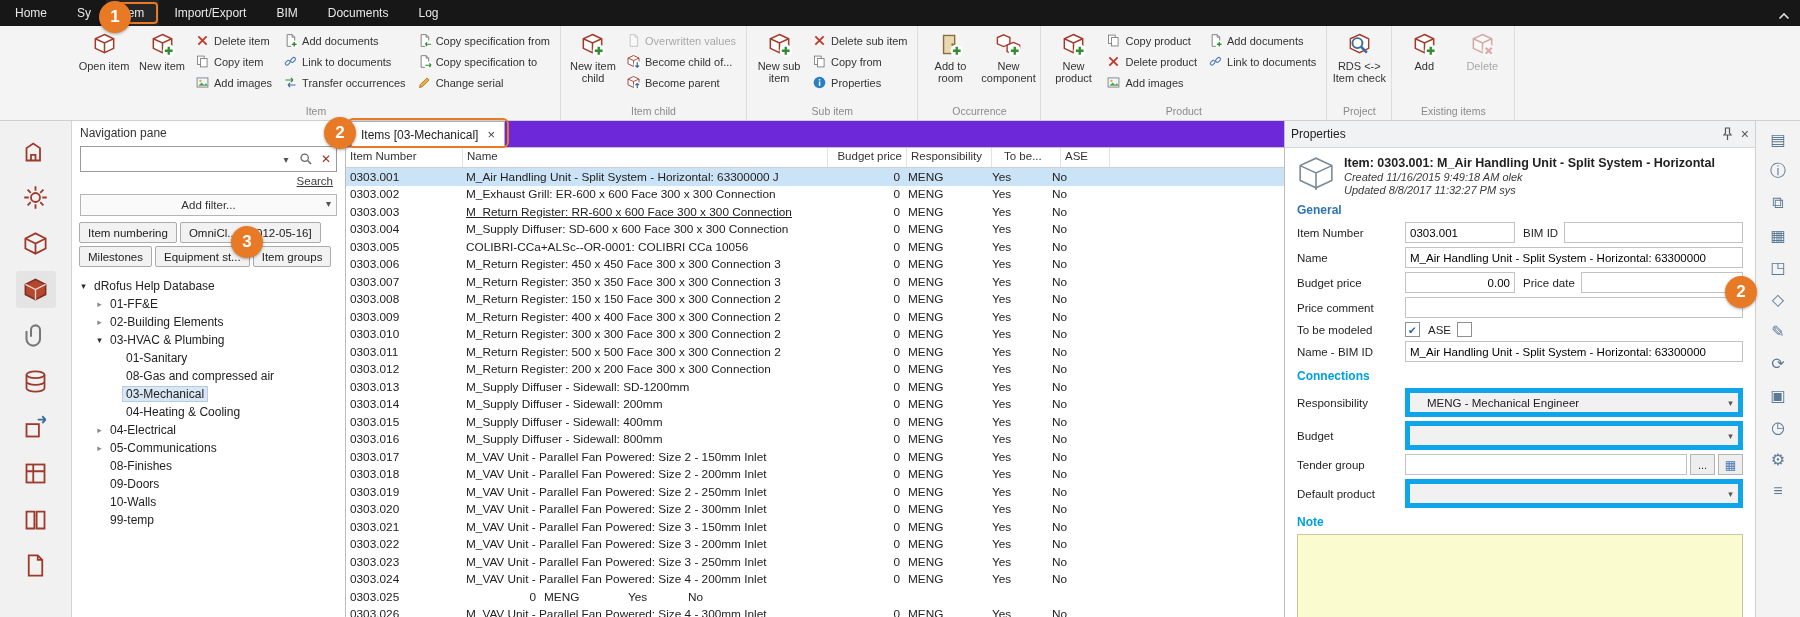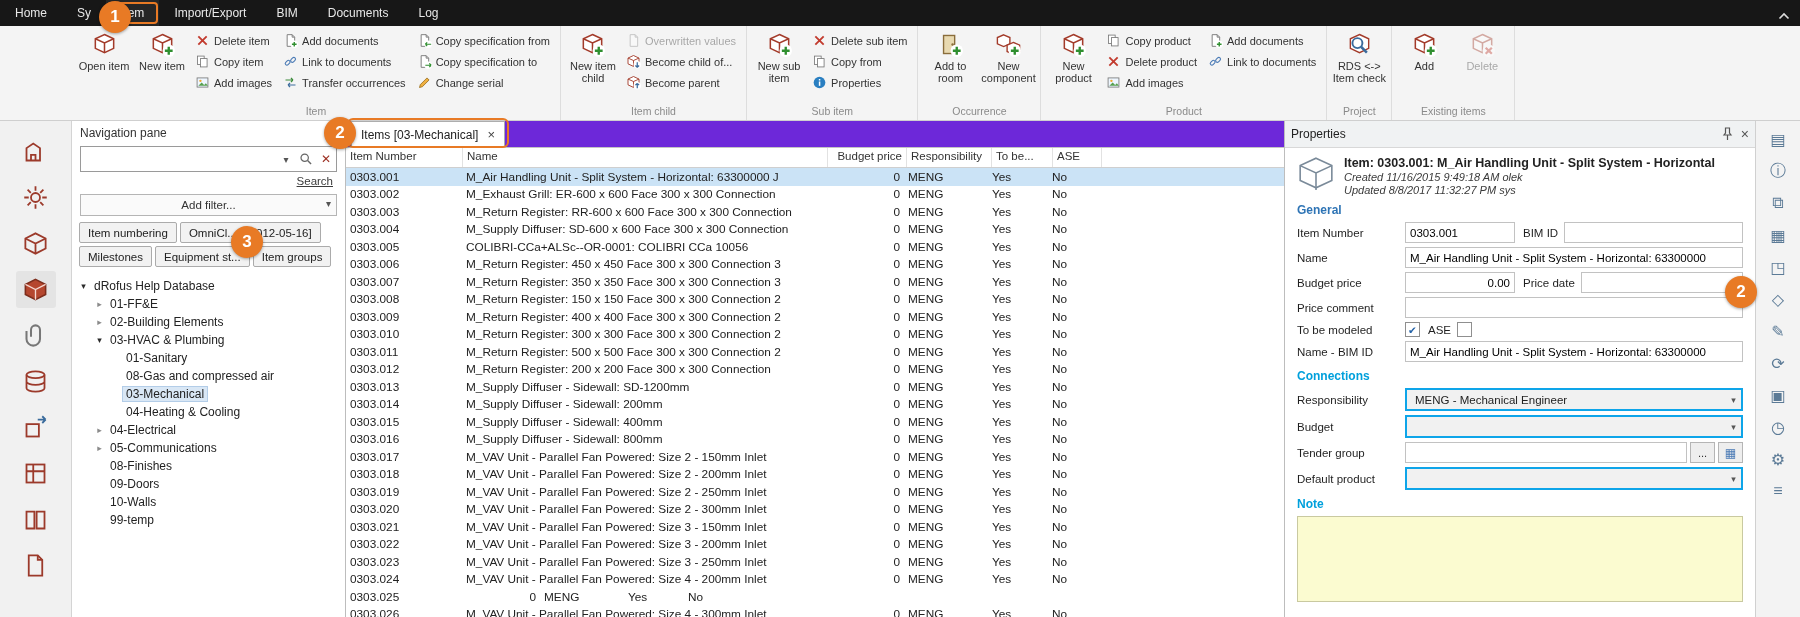--- a/index.html
+++ b/index.html
@@ -80,21 +80,21 @@
   .phead-title{font-weight:bold;font-size:12.5px;white-space:nowrap;overflow:hidden}
   .phead-meta{font-style:italic;font-size:11px;color:#3a3a3a;margin-top:1px}
   .psec{font-weight:bold;font-size:12px;color:#2E74B5;margin:7px 0 5px}
   .psec.cyan{color:#00A0DC}
   .prow{display:flex;align-items:center;margin-bottom:4px}
   .plabel{flex:0 0 108px;color:#1f1f1f}
   .plabel2{color:#1f1f1f;margin:0 6px 0 8px;white-space:nowrap}
   .pinput{height:19px;border:1px solid #c2c2c2;font:inherit;padding:0 4px;min-width:0;background:#fff}
   .grow-input{flex:1}
   .pinput.num{text-align:right}
-  .pcombo{flex:1;height:19px;border:2px solid #0ea5e9;background:#f1f1f1;display:flex;align-items:center;justify-content:space-between;padding-left:8px;min-width:0}
+  .pcombo{flex:1;height:19px;border:5px solid #0ea5e9;background:#f1f1f1;display:flex;align-items:center;justify-content:space-between;padding-left:17px;min-width:0}
   .cval{white-space:nowrap;overflow:hidden}
   .carrow{flex:0 0 15px;text-align:center;font-size:9px;color:#555}
   .cb{width:13px;height:13px;border:1px solid #8f8f8f;background:#fff;display:inline-flex;align-items:center;justify-content:center;font-size:10.5px;color:#2563a8}
   .pbtn{height:19px;min-width:19px;border:1px solid #b5b5b5;background:#eee;display:inline-flex;align-items:center;justify-content:center;margin-left:3px;font-size:11px;color:#333;padding:0 2px}
   .pbtn.gridb{color:#4a7ab5;font-size:12px}
   .notebox{height:84px;background:#FBFBD0;border:1px solid #c9c9a0;margin-top:2px}
 
   
   .rightstrip{width:44px;background:#f3f3f3;border-left:1px solid #d0d0d0;display:flex;flex-direction:column;align-items:center;padding-top:6px;gap:8px}
   .rsicon{width:26px;height:24px;display:flex;align-items:center;justify-content:center;font-size:16px;color:#5b7a96}
@@ -631,21 +631,21 @@
         <div class="dtab">
           <span>Items [03-Mechanical]</span>
           <span class="tclose">×</span>
         </div>
       </div>
       <div class="gridheader" id="grid-header">
           <div class="gh" style="width: 108px;">Item Number</div>
           <div class="gh" style="width: 356px;">Name</div>
           <div class="gh" style="width: 70px; text-align: right;">Budget price</div>
           <div class="gh" style="width: 76px;">Responsibility</div>
-          <div class="gh" style="width: 52px;">To be...</div>
+          <div class="gh" style="width: 52px; margin-left: 8px;">To be...</div>
           <div class="gh" style="width: 40px;">ASE</div>
         </div>
       <div class="gridbody" id="grid-body">
           <div class="grow selected">
             <div class="gc" style="width: 108px;">0303.001</div>
             <div class="gc" style="width: 356px;">M_Air Handling Unit - Split System - Horizontal: 63300000 J</div>
             <div class="gc" style="width: 70px; text-align: right;">0</div>
             <div class="gc" style="width: 76px;">MENG</div>
             <div class="gc" style="width: 52px;">Yes</div>
             <div class="gc" style="width: 40px;">No</div>
@@ -653,21 +653,21 @@
           <div class="grow">
             <div class="gc" style="width: 108px;">0303.002</div>
             <div class="gc" style="width: 356px;">M_Exhaust Grill: ER-600 x 600 Face 300 x 300 Connection</div>
             <div class="gc" style="width: 70px; text-align: right;">0</div>
             <div class="gc" style="width: 76px;">MENG</div>
             <div class="gc" style="width: 52px;">Yes</div>
             <div class="gc" style="width: 40px;">No</div>
           </div>
           <div class="grow">
             <div class="gc" style="width: 108px;">0303.003</div>
-            <div class="gc" style="width: 356px;">M_Return Register: RR-600 x 600 Face 300 x 300 Connection</div>
+            <div class="gc" style="width: 356px; text-decoration: underline;">M_Return Register: RR-600 x 600 Face 300 x 300 Connection</div>
             <div class="gc" style="width: 70px; text-align: right;">0</div>
             <div class="gc" style="width: 76px;">MENG</div>
             <div class="gc" style="width: 52px;">Yes</div>
             <div class="gc" style="width: 40px;">No</div>
           </div>
           <div class="grow">
             <div class="gc" style="width: 108px;">0303.004</div>
             <div class="gc" style="width: 356px;">M_Supply Diffuser: SD-600 x 600 Face 300 x 300 Connection</div>
             <div class="gc" style="width: 70px; text-align: right;">0</div>
             <div class="gc" style="width: 76px;">MENG</div>

